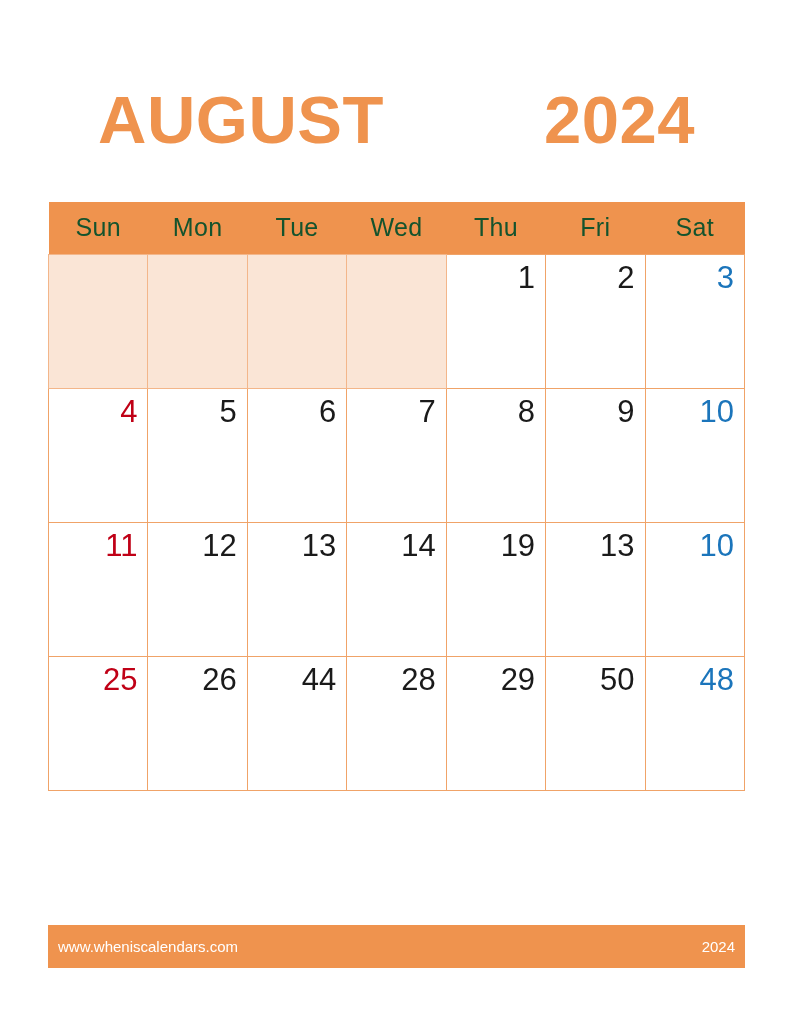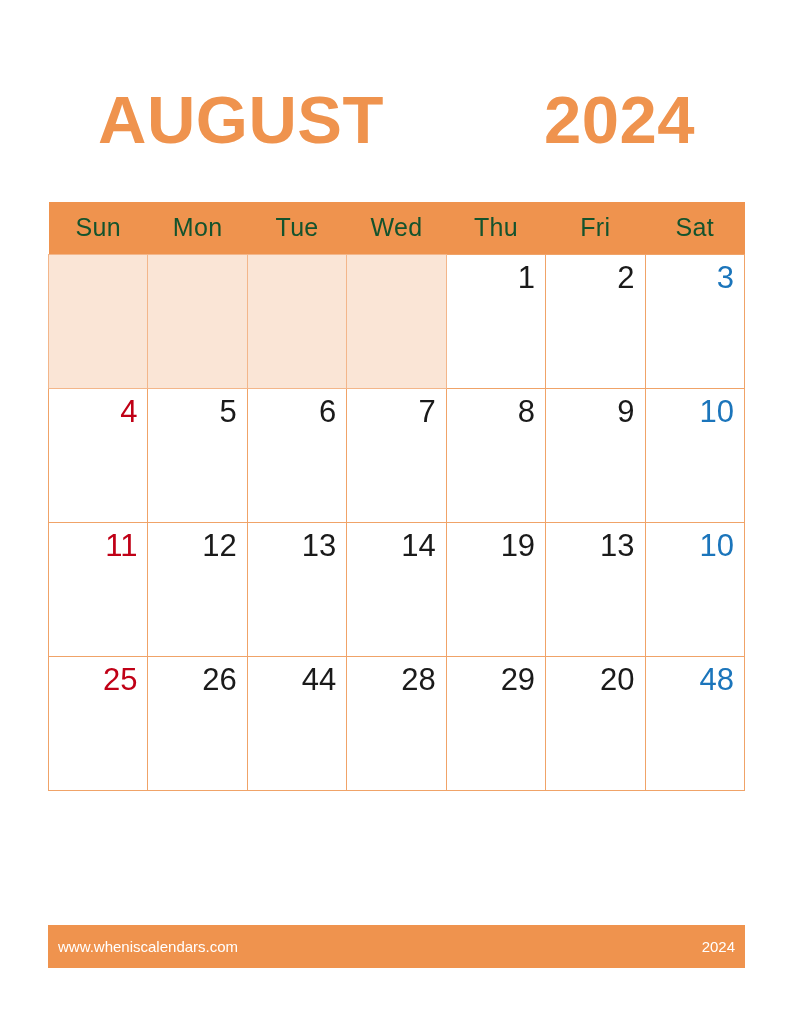--- a/index.html
+++ b/index.html
@@ -217,21 +217,21 @@
           <td class="day">
             <span class="daynum">44</span>
           </td>
           <td class="day">
             <span class="daynum">28</span>
           </td>
           <td class="day">
             <span class="daynum">29</span>
           </td>
           <td class="day">
-            <span class="daynum">20</span>
+            <span class="daynum">50</span>
           </td>
           <td class="day">
             <span class="daynum saturday">48</span>
           </td>
         </tr>
       </tbody>
   </table>
 
   <div class="footer">
     <span class="footer-site">www.wheniscalendars.com</span>

